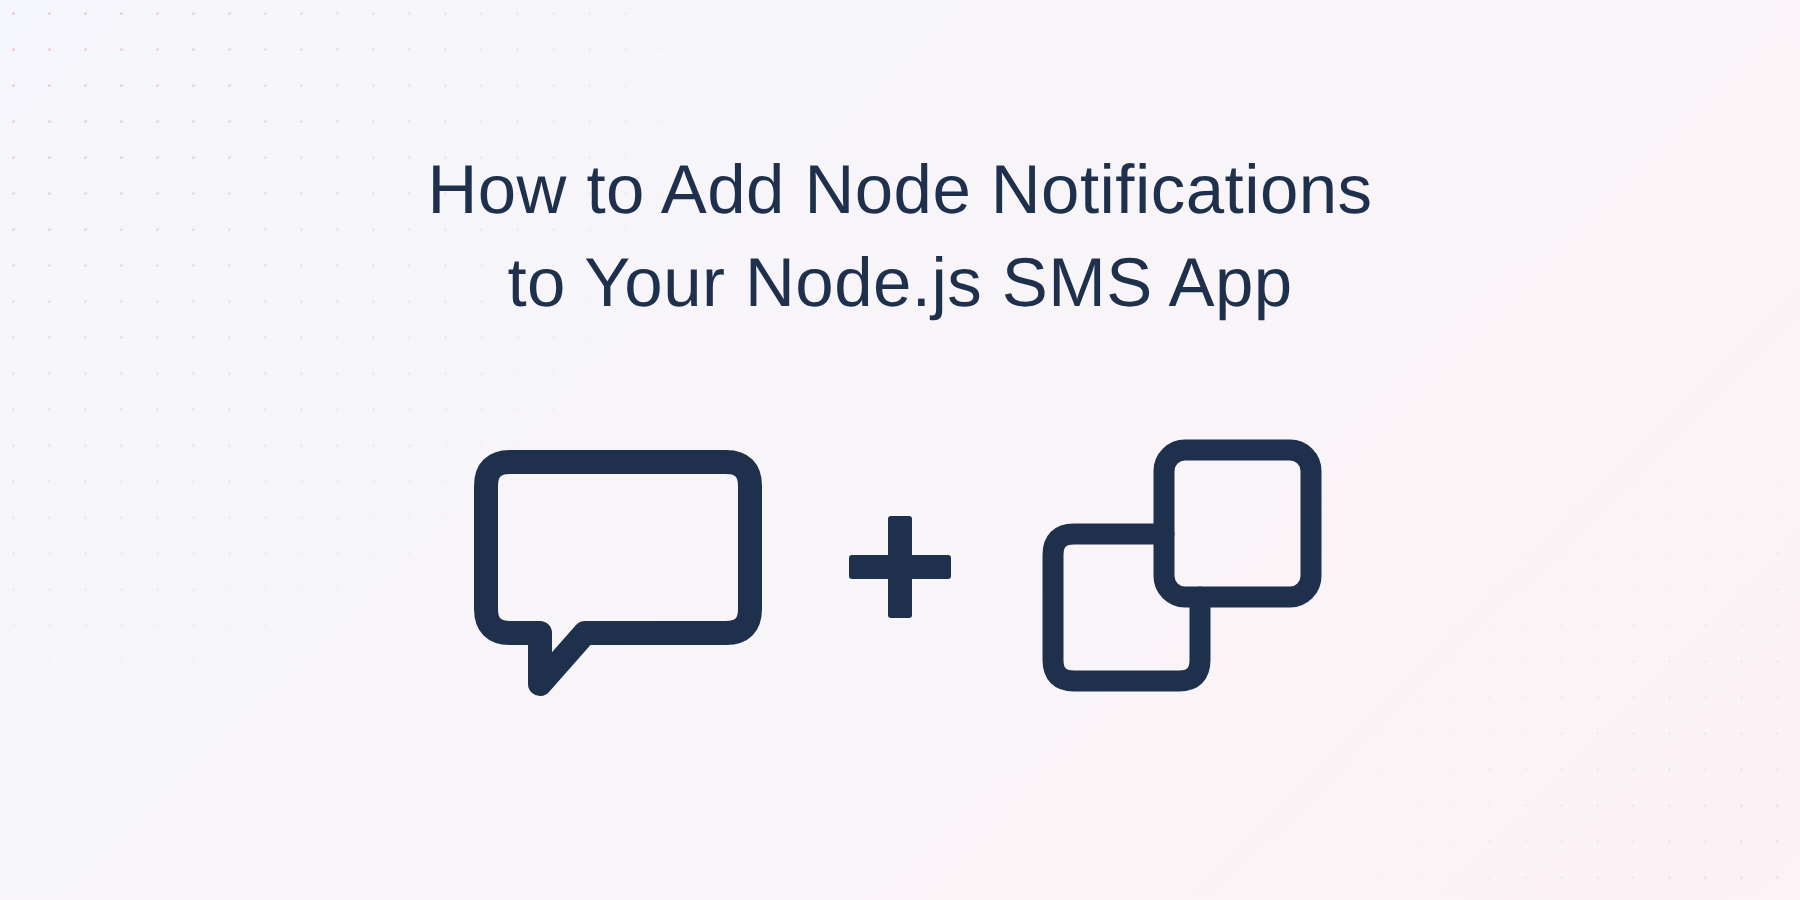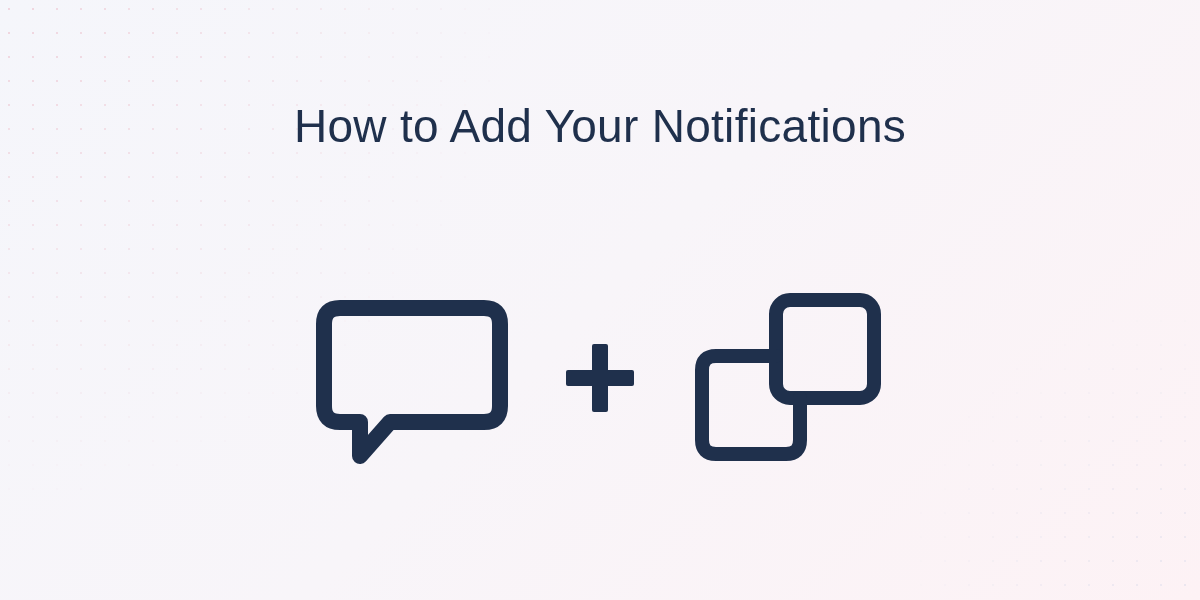--- a/index.html
+++ b/index.html
@@ -527,21 +527,22 @@
     <div class="dot" style="left: 1064px; top: 584px; background: rgb(184, 197, 224); opacity: 0.2;"></div>
     <div class="dot" style="left: 1088px; top: 584px; background: rgb(184, 197, 224); opacity: 0.23;"></div>
     <div class="dot" style="left: 1112px; top: 584px; background: rgb(184, 197, 224); opacity: 0.25;"></div>
     <div class="dot" style="left: 1136px; top: 584px; background: rgb(184, 197, 224); opacity: 0.28;"></div>
     <div class="dot" style="left: 1160px; top: 584px; background: rgb(184, 197, 224); opacity: 0.3;"></div>
     <div class="dot" style="left: 1184px; top: 584px; background: rgb(184, 197, 224); opacity: 0.33;"></div>
   </div>
 
 <div class="title-container">
   <h1 class="title">
-    <span>How to Add Your Notifications</span><br>
+    <span>How to Add Node Notifications</span><br>
+    <span>to Your Node.js SMS App</span>
   </h1>
 </div>
 
 <div class="icons-container">
   <div class="icon-wrapper">
     <svg width="200" height="180" viewBox="0 0 200 180">
       <path d="M 28 20 
                L 172 20 
                Q 188 20 188 36
                L 188 118

